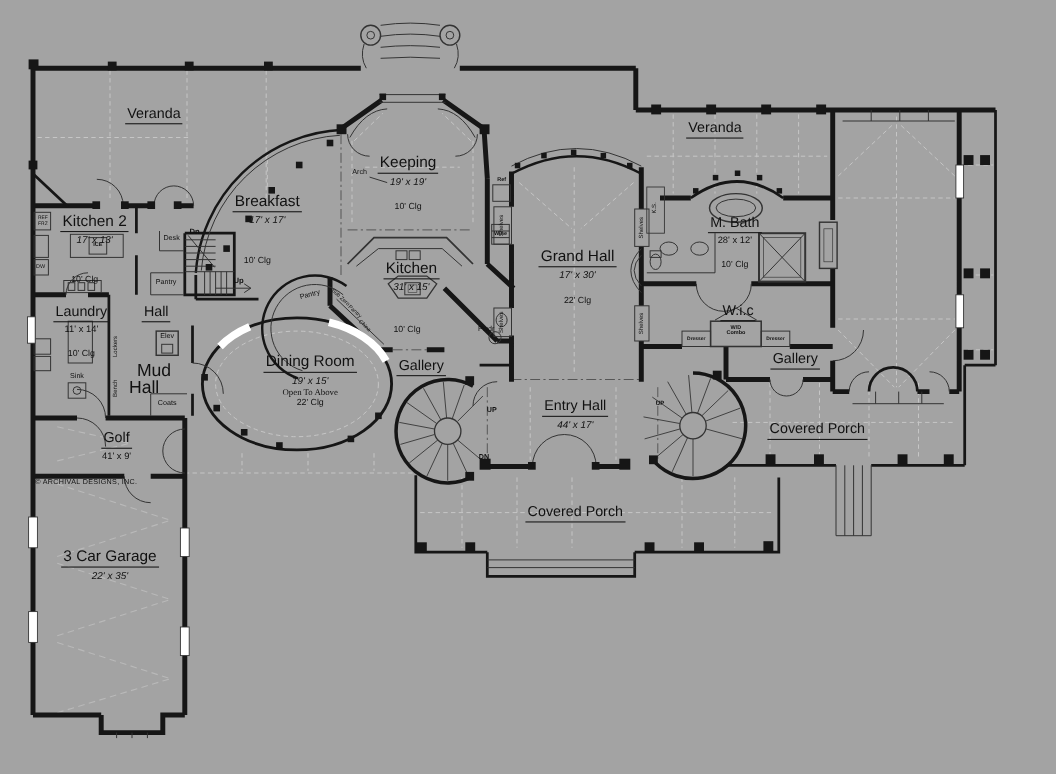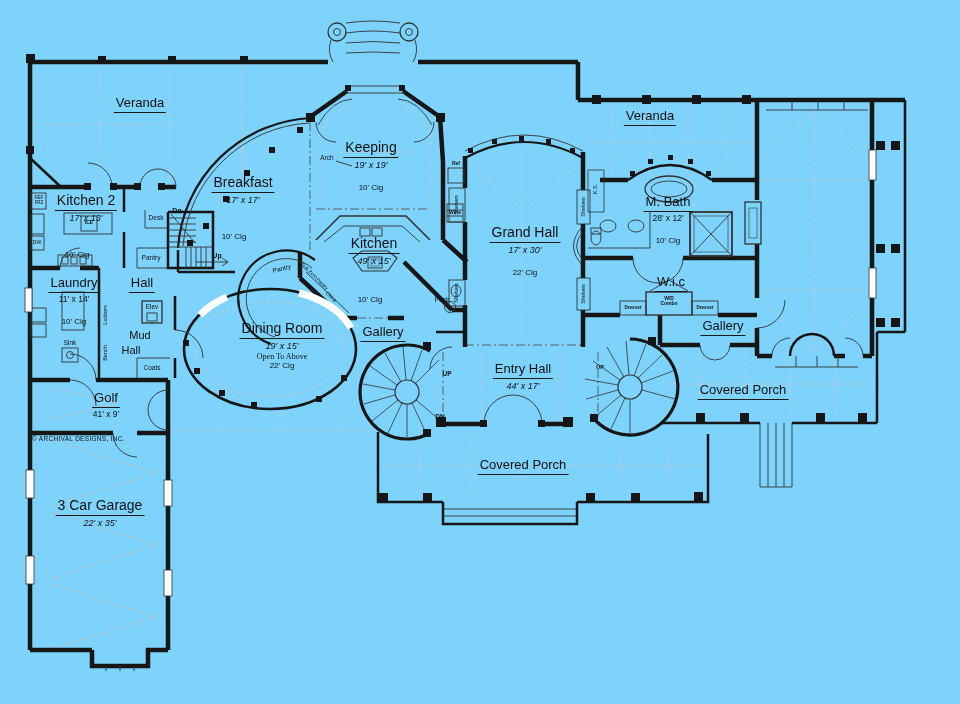--- a/index.html
+++ b/index.html
@@ -1,23 +1,23 @@
 <!DOCTYPE html>
 <html><head>
 <meta charset="utf-8">
 <style>
   html,body{margin:0;padding:0;background:#fff;}
-  #plan{position:relative;width:960px;height:704px;background:#7dd3fc;overflow:hidden;
+  #plan{position:relative;width:960px;height:704px;background:#a3a3a3;overflow:hidden;
         font-family:"Liberation Sans", sans-serif;color:#111;}
   svg{position:absolute;left:0;top:0;}
   .lbl{position:absolute;transform:translate(-50%,0);display:flex;flex-direction:column;
        align-items:center;text-align:center;line-height:1.12;white-space:nowrap;z-index:5;}
   .nm{font-size:14px;border-bottom:1.2px solid #1a1a1a;padding:0 2px 1px 2px;}
   .nm13{font-size:13px;border-bottom:1.2px solid #1a1a1a;padding:0 2px 1px 2px;}
-  .pl{font-size:11px;text-align:center;}
+  .pl{font-size:16px;text-align:center;}
   .dm{font-size:9px;margin-top:2px;font-style:italic;}
   .dm8{font-size:8.5px;margin-top:2px;}
   .cl{font-size:8px;margin-top:14px;}
   .nt{font-size:8px;margin-top:2px;font-family:Liberation Serif, serif;}
   .ann{position:absolute;transform:translate(-50%,-50%);white-space:nowrap;z-index:6;line-height:1.05;text-align:center;}
   .a7{font-size:7px;}  .a65{font-size:6.5px;} .a55{font-size:5.5px;}
   .a5{font-size:5px;}  .a45{font-size:4.5px;}
   .b{font-weight:bold;}
   .vert{transform:translate(-50%,-50%) rotate(-90deg);}
   .diag{transform:translate(-50%,-50%) rotate(43deg);}
@@ -292,21 +292,21 @@
 <span class="ann cl" style="left:234px;top:223px">10' Clg</span>
 
 <div class="lbl" style="left:371px;top:140px">
   <span class="nm">Keeping</span>
   <span class="dm">19' x 19'</span>
   <span class="cl">10' Clg</span>
 </div>
 
 <div class="lbl" style="left:374px;top:236px">
   <span class="nm">Kitchen</span>
-  <span class="dm">49' x 15'</span>
+  <span class="dm">31' x 15'</span>
 </div>
 <span class="ann cl" style="left:370px;top:286px">10' Clg</span>
 
 <div class="lbl" style="left:525px;top:225px">
   <span class="nm">Grand Hall</span>
   <span class="dm">17' x 30'</span>
   <span class="cl">22' Clg</span>
 </div>
 
 <div class="lbl" style="left:650px;top:109px">

